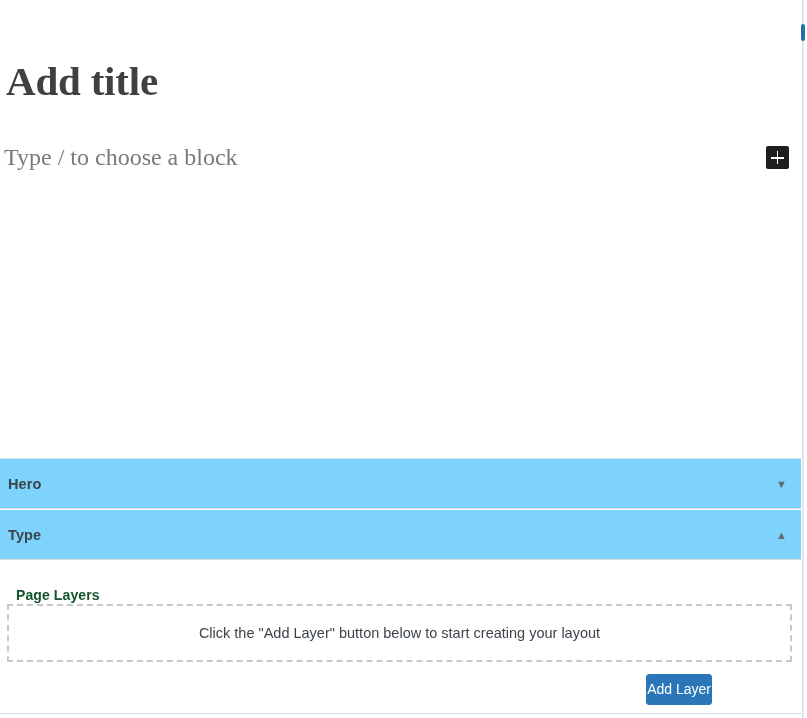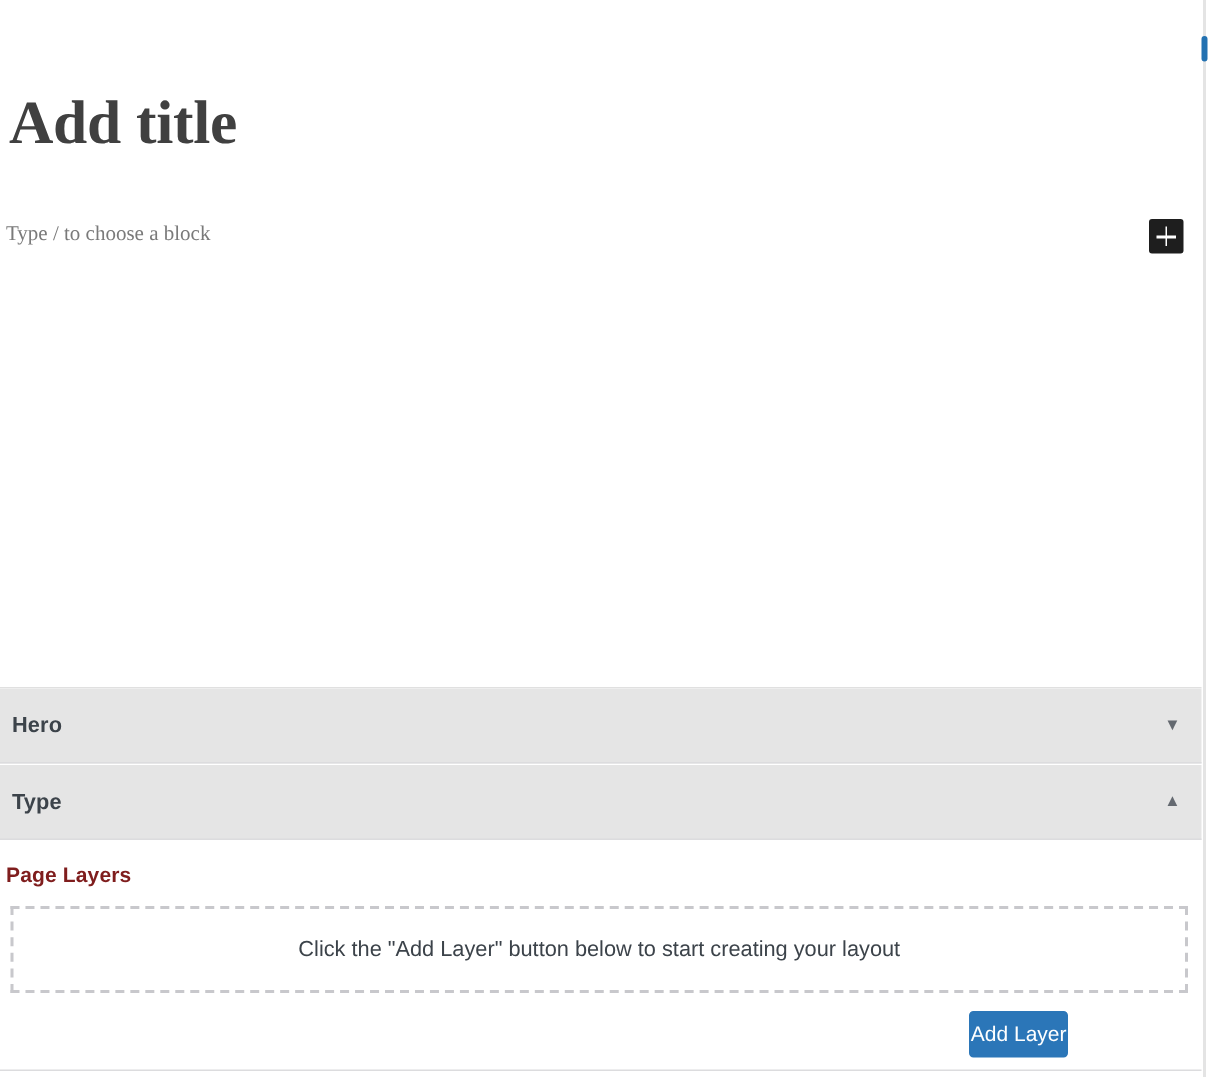--- a/index.html
+++ b/index.html
@@ -39,21 +39,21 @@
     color: #404040;
     letter-spacing: -0.2px;
     white-space: nowrap;
   }
 
   .block-placeholder {
     position: absolute;
     left: 4px;
     top: 145px;
     font-family: "Liberation Serif", serif;
-    font-size: 14px;
+    font-size: 24px;
     line-height: 24px;
     color: #7a7a7a;
     white-space: nowrap;
   }
 
   .add-block-button {
     position: absolute;
     left: 766px;
     top: 146px;
     width: 23px;
@@ -90,21 +90,21 @@
     box-sizing: border-box;
     background: #ffffff;
   }
 
   .panel-header {
     position: relative;
     height: 50px;
     box-sizing: border-box;
     border-bottom: 1px solid #dcdcde;
     cursor: pointer;
-    background: #e5e5e5;
+    background: #7dd3fc;
   }
   .panel-header .panel-title {
     position: absolute;
     left: 8px;
     top: 50%;
     transform: translateY(-50%);
     font-family: "Liberation Sans", sans-serif;
     font-size: 14.5px;
     font-weight: bold;
     color: #3c434a;
@@ -125,25 +125,25 @@
 
   .panel-body {
     position: relative;
     background: #ffffff;
   }
 
   .page-layers-heading {
     position: absolute;
     left: 4px;
     top: 15px;
-    margin: 0;
+    margin: 12px;
     font-family: "Liberation Sans", sans-serif;
     font-size: 14px;
     font-weight: bold;
-    color: #7f1d1d;
+    color: #14532d;
     letter-spacing: 0.1px;
   }
 
   .layers-dropzone {
     position: absolute;
     left: 7px;
     top: 44px;
     width: 785px;
     height: 58px;
     box-sizing: border-box;

